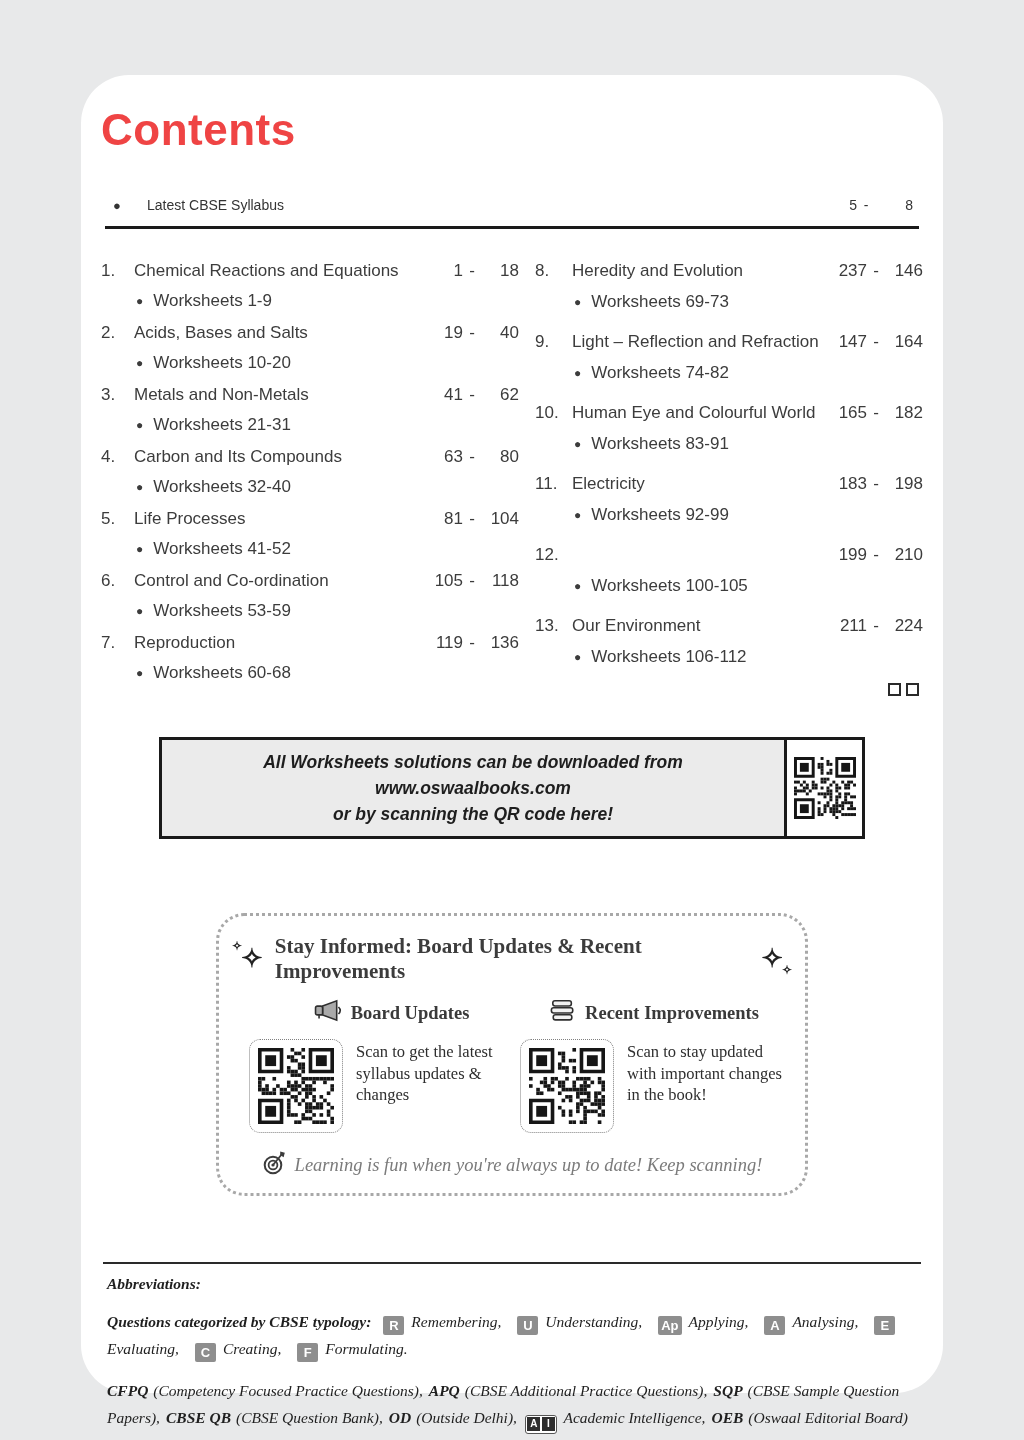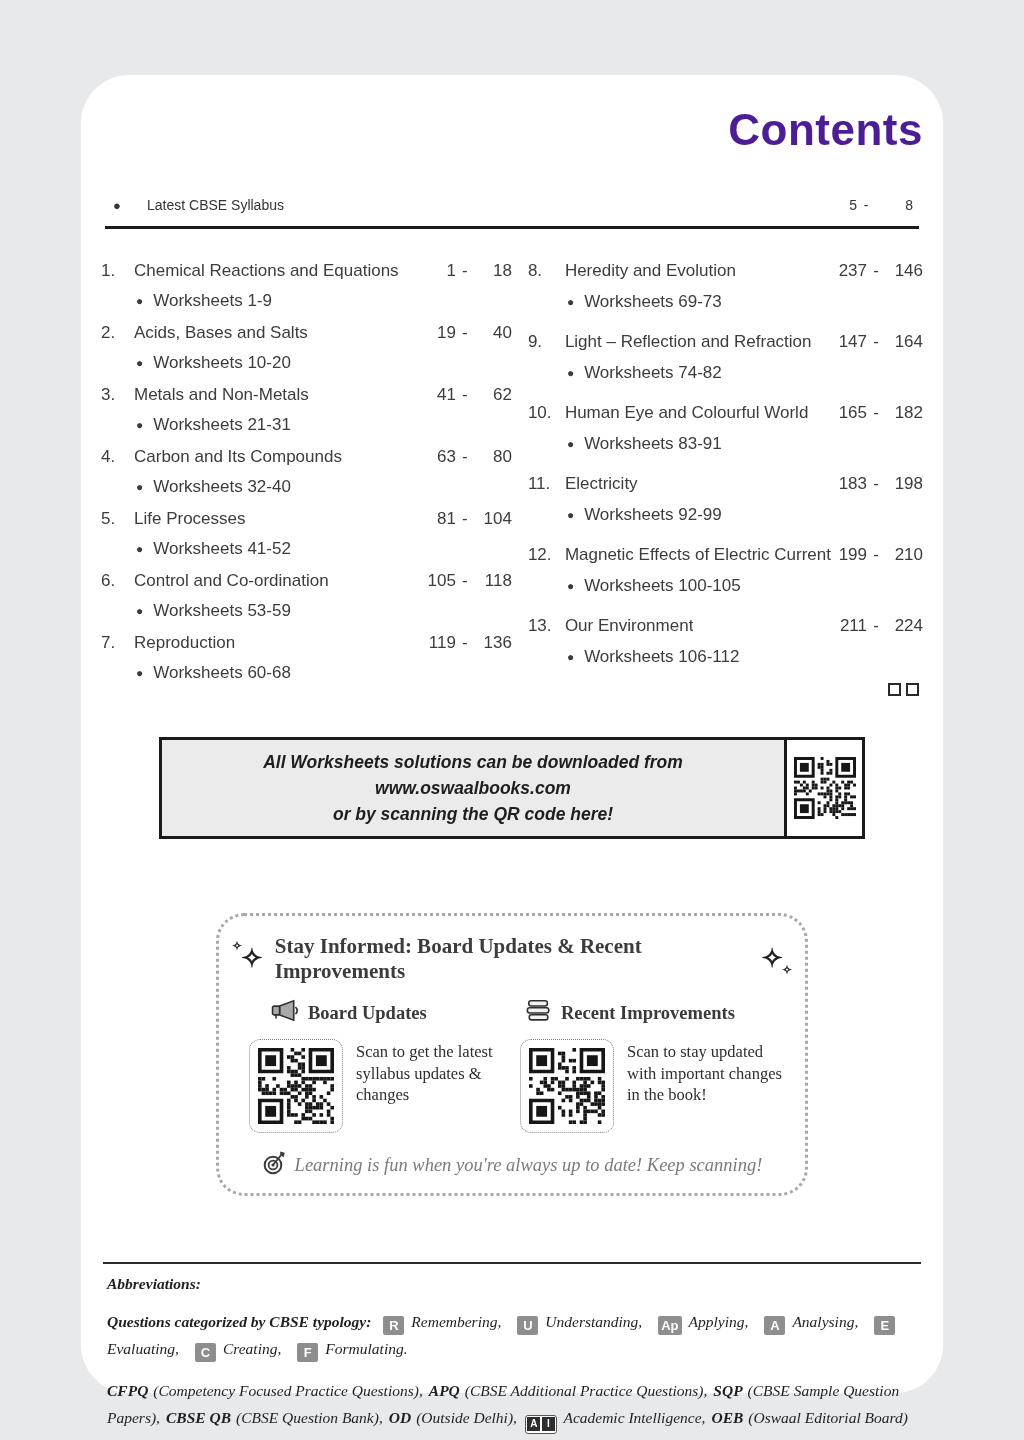--- a/index.html
+++ b/index.html
@@ -5,22 +5,22 @@
   * { margin:0; padding:0; box-sizing:border-box; }
   html,body { width:1024px; height:1440px; }
   body { background:#e8e9ea; font-family:"Liberation Sans", sans-serif; color:#333; }
 
   .card {
     width:862px; height:1318px; margin:75px auto 0; background:#ffffff;
     border-radius:48px; padding:0 20px; position:relative;
   }
 
   
-  .title { text-align:right; padding-top:30px; font-size:44px; font-weight:bold;
-           color:#4c1d95; letter-spacing:.5px; }
+  .title { text-align:left; padding-top:30px; font-size:44px; font-weight:bold;
+           color:#ef4444; letter-spacing:.5px; }
 
   
   .syl { display:flex; align-items:center; margin:42px 10px 0 12px; font-size:14px; color:#333; }
   .syl .bullet { width:34px; }
   .syl .bullet::before { content:"●"; font-size:13px; }
   .syl .label { flex:1; }
   .rule { height:3px; background:#1a1a1a; margin:13px 4px 0; }
 
   
   .pg { display:flex; margin-left:auto; flex:none; }
@@ -57,21 +57,21 @@
           padding:18px 22px 12px; font-family:"Liberation Serif", serif; color:#3d3d3d; }
   .stay-title { display:flex; align-items:center; justify-content:center; gap:12px;
                 font-weight:bold; font-size:21px; color:#3c3c3c; }
   .spark { font-size:26px; color:#222; line-height:1; position:relative; }
   .spark .sm { position:absolute; font-size:12px; top:-6px; }
   .spark.left .sm { left:-9px; }
   .spark.right .sm { right:-9px; top:auto; bottom:-4px; }
   .stay-cols { display:flex; margin-top:14px; }
   .stay-col { width:50%; }
   .col-head { display:flex; align-items:center; gap:9px; font-weight:bold; font-size:18.5px;
-              color:#3a3a3a; padding-left:28px; }
+              color:#3a3a3a; padding-left:28px;justify-content:center; }
   .stay-col.right .col-head { padding-left:14px; }
   .scan-row { display:flex; gap:13px; margin-top:11px; padding-left:8px; }
   .scan-qr { width:94px; height:94px; flex:none; border:1.5px dotted #808080; border-radius:11px;
              display:flex; align-items:center; justify-content:center; background:#fff; }
   .scan-txt { font-size:16.5px; line-height:21.5px; color:#2e2e2e; max-width:188px; padding-top:2px; }
   .stay-foot { display:flex; justify-content:center; align-items:center; gap:7px; margin-top:17px;
                font-style:italic; font-size:18.5px; color:#7b7b7b; }
 
   
   .abbr { margin:66px 2px 0; border-top:2px solid #2a2a2a; border-bottom:2px solid #2a2a2a;
@@ -244,21 +244,20 @@
               <span class="s">183</span>
               <span class="d">-</span>
               <span class="e">198</span>
             </span>
           </div>
         <div class="ws">Worksheets 92-99</div>
       </div>
       <div class="pair">
         <div class="chap">
             <span class="num">12.</span>
-            <span class="t">Magnetic Effects of Electric Current</span>
             <span class="pg">
               <span class="s">199</span>
               <span class="d">-</span>
               <span class="e">210</span>
             </span>
           </div>
         <div class="ws">Worksheets 100-105</div>
       </div>
       <div class="pair">
         <div class="chap">

